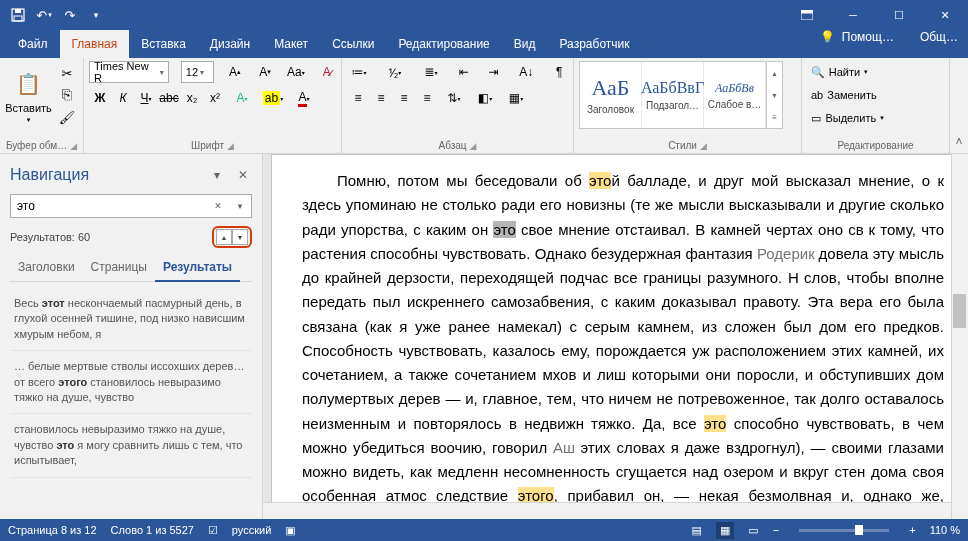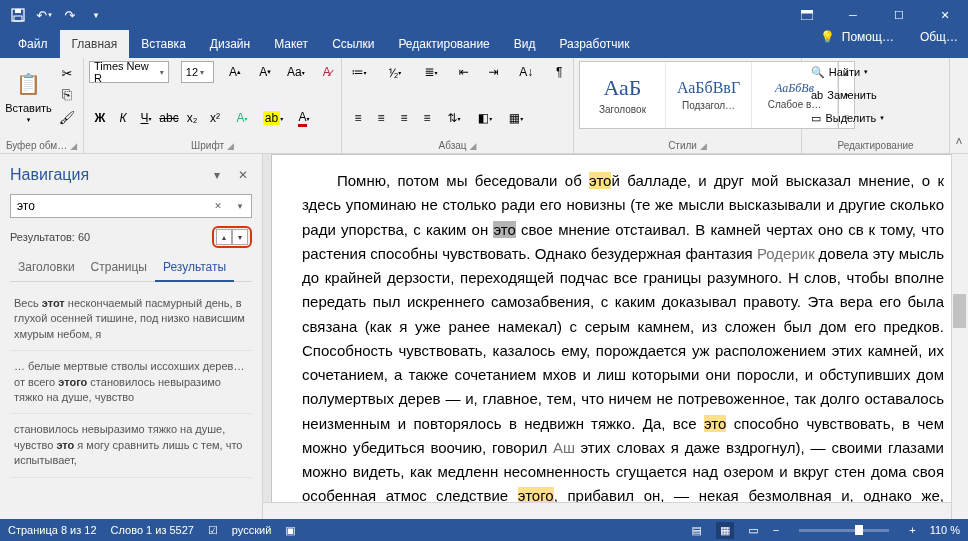--- a/index.html
+++ b/index.html
@@ -5,60 +5,60 @@
 *{box-sizing:border-box;margin:0;padding:0;font-family:"Segoe UI",Tahoma,sans-serif;}
 body{width:968px;height:541px;overflow:hidden;background:#fff;font-size:12px;}
 .titlebar{height:30px;background:#2B579A;color:#fff;display:flex;align-items:center;position:relative;}
 .qat{display:flex;gap:2px;padding:0 6px;align-items:center;}
 .qat .qbtn{width:24px;height:24px;display:flex;align-items:center;justify-content:center;font-size:13px;}
 .title-center{position:absolute;left:50%;transform:translateX(-50%);font-size:12px;}
 .title-right{position:absolute;right:0;display:flex;}
 .winbtn{width:46px;height:30px;display:flex;align-items:center;justify-content:center;font-size:11px;}
 .menubar{height:28px;background:#2B579A;color:#fff;display:flex;align-items:stretch;padding-left:6px;position:relative;}
 .menutab{padding:0 12px;display:flex;align-items:center;font-size:12px;cursor:default;}
-.menutab.active{background:#F1F1F1;color:#404040;}
+.menutab.active{background:#F1F1F1;color:#c2410c;}
 .menutab.file{color:#fff;}
 .share{position:absolute;right:10px;display:flex;align-items:center;gap:6px;font-size:12px;}
 .ribbon{height:96px;background:#F1F1F1;border-bottom:1px solid #d4d4d4;display:flex;}
 .rgroup{border-right:1px solid #d4d4d4;display:flex;flex-direction:column;padding:3px 5px 0 5px;}
 .rgroup .body{flex:1;display:flex;align-items:flex-start;gap:4px;}
 .rgroup .label{font-size:10px;color:#666;text-align:center;padding:2px 0;display:flex;justify-content:center;align-items:center;gap:3px;}
 .rgroup .label .dlg{font-size:9px;color:#999;}
 .bigbtn{display:flex;flex-direction:column;align-items:center;justify-content:center;width:52px;height:70px;gap:2px;font-size:11px;}
 .bigbtn .ico{width:32px;height:32px;display:flex;align-items:center;justify-content:center;font-size:20px;}
 .minibtns{display:flex;flex-direction:column;gap:2px;padding:2px 0;}
 .mini{width:22px;height:20px;display:flex;align-items:center;justify-content:center;font-size:13px;}
-.fontrow{display:flex;gap:12px;align-items:center;margin-bottom:20px;}
+.fontrow{display:flex;gap:12px;align-items:center;margin-bottom:0;}
 .combo{background:#fff;border:1px solid #ababab;height:22px;display:flex;align-items:center;padding:0 4px;font-size:11px;}
 .combo .arr{font-size:8px;margin-left:2px;color:#666;}
 .btnrow{display:flex;gap:1px;align-items:center;}
 .rbtn{width:22px;height:22px;display:flex;align-items:center;justify-content:center;font-size:12px;border:1px solid transparent;}
 .rbtn.wide{width:30px;}
 .styles-gallery{display:flex;border:1px solid #c6c6c6;background:#fff;height:68px;}
-.style-item{width:86px;display:flex;flex-direction:column;align-items:center;justify-content:center;border-right:1px solid #e8e8e8;padding:2px;}
+.style-item{width:62px;display:flex;flex-direction:column;align-items:center;justify-content:center;border-right:1px solid #e8e8e8;padding:2px;}
 .style-item .prev{font-family:Cambria,serif;color:#2B579A;}
 .style-item .nm{font-size:10px;color:#444;margin-top:3px;white-space:nowrap;overflow:hidden;}
 .sg-scroll{width:16px;display:flex;flex-direction:column;border-left:1px solid #c6c6c6;}
 .sg-scroll div{flex:1;display:flex;align-items:center;justify-content:center;font-size:8px;color:#666;}
 .edit-stack{display:flex;flex-direction:column;gap:1px;font-size:11px;}
 .edit-stack .erow{display:flex;align-items:center;gap:4px;height:22px;padding:0 4px;}
 .workspace{display:flex;height:365px;background:#e6e6e6;}
 .navpane{width:263px;background:#F1F1F1;border-right:1px solid #d4d4d4;display:flex;flex-direction:column;padding:6px 10px;}
 .nav-head{display:flex;align-items:center;justify-content:space-between;height:30px;}
 .nav-title{font-size:16px;color:#2B579A;}
 .nav-hbtn{width:18px;height:18px;display:flex;align-items:center;justify-content:center;color:#666;font-size:12px;}
 .nav-search{margin-top:4px;display:flex;align-items:center;border:1px solid #ababab;background:#fff;height:24px;}
 .nav-search input{border:none;outline:none;flex:1;padding:0 6px;font-size:12px;}
 .nav-search .sarr{width:22px;display:flex;align-items:center;justify-content:center;color:#666;font-size:9px;}
 .nav-reshead{display:flex;align-items:center;justify-content:space-between;margin-top:8px;height:22px;font-size:11px;color:#444;}
 .prevnext-box{border:2px solid #d13a0f;border-radius:6px;padding:1px 2px;display:flex;gap:0;}
 .prevnext-box .pn{width:16px;height:16px;border:1px solid #ababab;background:#fff;display:flex;align-items:center;justify-content:center;font-size:8px;}
 .nav-tabs{display:flex;border-bottom:1px solid #d4d4d4;margin-top:6px;font-size:12px;color:#666;}
 .nav-tab{padding:6px 8px;}
-.nav-tab.active{color:#2B579A;border-bottom:2px solid #2B579A;margin-bottom:-1px;}
+.nav-tab.active{color:#2B579A;border-bottom:2px solid #2B579A;margin-bottom:-1px;font-weight:bold;}
 .nav-results{flex:1;overflow:hidden;margin-top:6px;}
 .res-item{padding:8px 4px;font-size:11px;line-height:1.4;color:#555;border-bottom:1px solid #e3e3e3;}
 .res-item b{font-weight:bold;color:#333;}
 .docarea{flex:1;position:relative;background:#e6e6e6;overflow:hidden;}
 .page{position:absolute;left:8px;top:0;width:690px;background:#fff;border:1px solid #c6c6c6;padding:14px 16px 14px 30px;font-family:"Times New Roman",serif;font-size:15px;line-height:1.55;text-align:justify;color:#000;}
 .page .hl{background:#ffe08a;}
 .page .hlsel{background:#b4b4b4;}
 .page .lnk{color:#737373;}
 .vscroll{position:absolute;right:0;top:0;bottom:0;width:17px;background:#f1f1f1;border-left:1px solid #d4d4d4;}
 .vthumb{position:absolute;right:2px;width:13px;height:34px;top:140px;background:#c2c2c2;}

